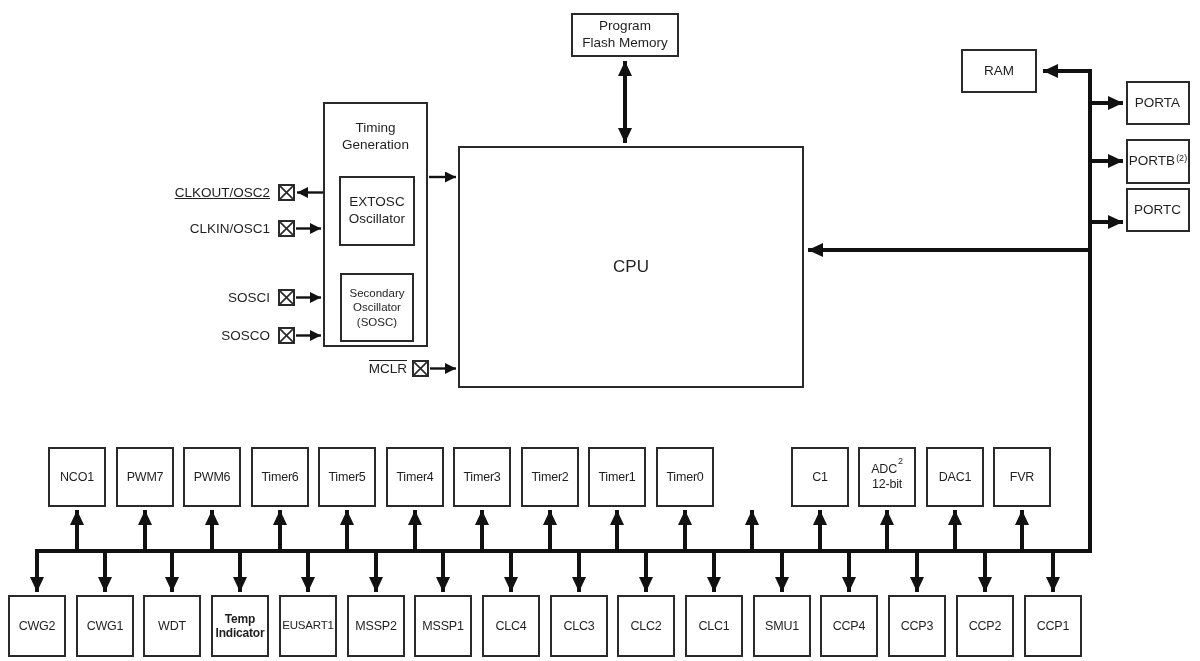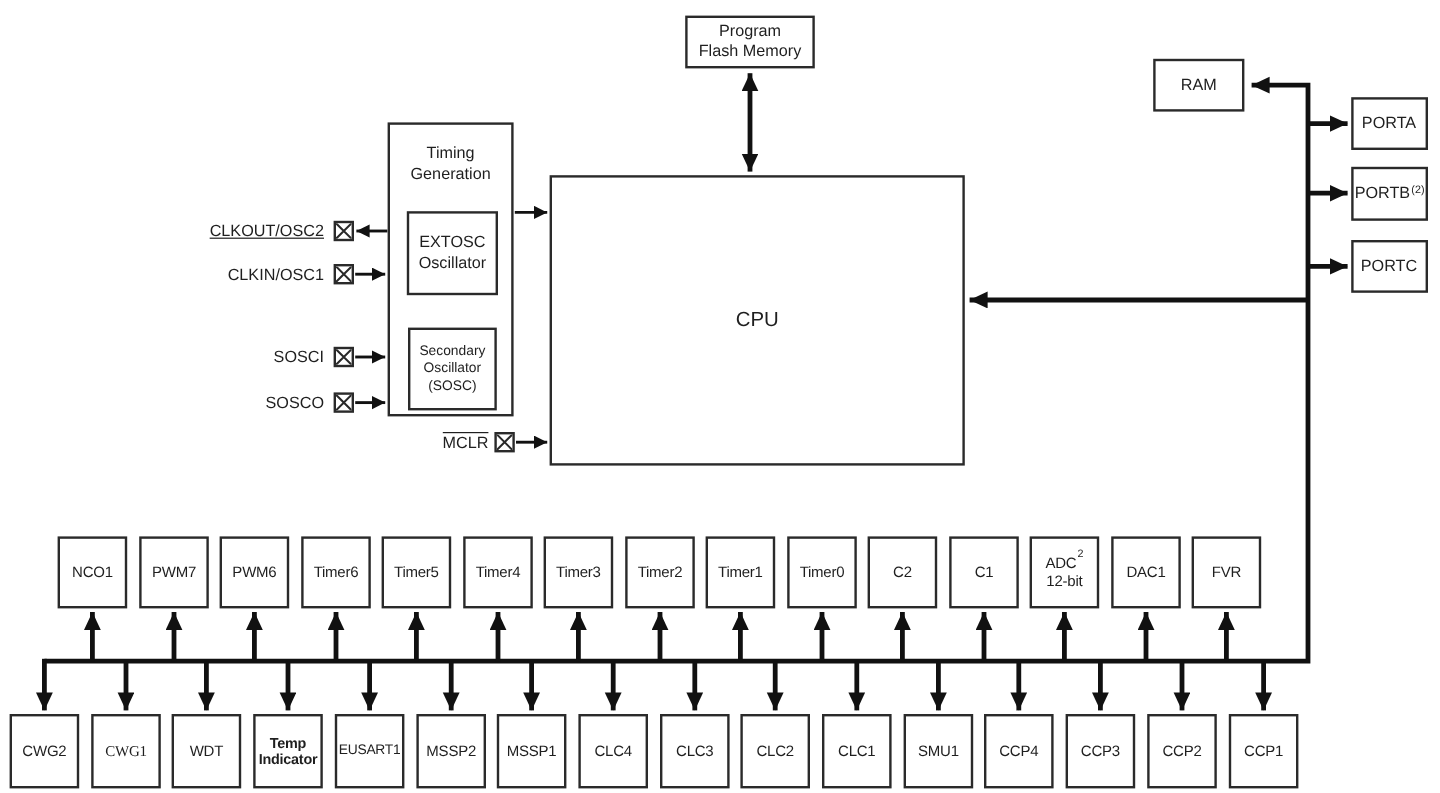--- a/index.html
+++ b/index.html
@@ -119,21 +119,21 @@
   <div class="box" style="left:961px;top:49px;width:76px;height:44px;">RAM</div>
 
   <div class="box" style="left:1126px;top:81px;width:64px;height:44px;">
     <span>PORTA</span><sup></sup>
   </div>
 
   <div class="box" style="left:1126px;top:139px;width:64px;height:45px;">
     <span>PORTB</span><sup>(2)</sup>
   </div>
 
-  <div class="box" style="left:1126px;top:200px;width:64px;height:44px;">
+  <div class="box" style="left:1126px;top:188px;width:64px;height:44px;">
     <span>PORTC</span><sup></sup>
   </div>
 
   <div class="pin" style="left:278px;top:184px;">
     <svg viewBox="0 0 13 13">
         <path d="M0,0 L13,13 M13,0 L0,13" stroke="#2a2a2a" stroke-width="1.7"></path>
       </svg>
     </div>
   <div class="pin" style="left:278px;top:220px;">
     <svg viewBox="0 0 13 13">
@@ -167,31 +167,30 @@
   <div class="pbox ptop" style="left:48px;">NCO1</div>
   <div class="pbox ptop" style="left:116px;">PWM7</div>
   <div class="pbox ptop" style="left:183px;">PWM6</div>
   <div class="pbox ptop" style="left:251px;">Timer6</div>
   <div class="pbox ptop" style="left:318px;">Timer5</div>
   <div class="pbox ptop" style="left:386px;">Timer4</div>
   <div class="pbox ptop" style="left:453px;">Timer3</div>
   <div class="pbox ptop" style="left:521px;">Timer2</div>
   <div class="pbox ptop" style="left:588px;">Timer1</div>
   <div class="pbox ptop" style="left:656px;">Timer0</div>
-  <div class="pbox ptop" style="left:723px;">C2</div>
   <div class="pbox ptop" style="left:791px;">C1</div>
   <div class="pbox ptop col" style="left:858px;">
     <span><span>ADC</span><sup>2</sup></span>
     <span>12-bit</span>
   </div>
   <div class="pbox ptop" style="left:926px;">DAC1</div>
   <div class="pbox ptop" style="left:993px;">FVR</div>
 
   <div class="pbox pbot" style="left:8px;">CWG2</div>
-  <div class="pbox pbot" style="left:76px;font-family:Liberation Serif, serif;">CWG1</div>
+  <div class="pbox pbot" style="left:76px;">CWG1</div>
   <div class="pbox pbot" style="left:143px;">WDT</div>
   <div class="pbox pbot" style="left:211px;font-size:12px;font-weight:bold;">Temp
 Indicator</div>
   <div class="pbox pbot" style="left:279px;font-size:11.5px;">EUSART1</div>
   <div class="pbox pbot" style="left:347px;">MSSP2</div>
   <div class="pbox pbot" style="left:414px;">MSSP1</div>
   <div class="pbox pbot" style="left:482px;">CLC4</div>
   <div class="pbox pbot" style="left:550px;">CLC3</div>
   <div class="pbox pbot" style="left:617px;">CLC2</div>
   <div class="pbox pbot" style="left:685px;">CLC1</div>

